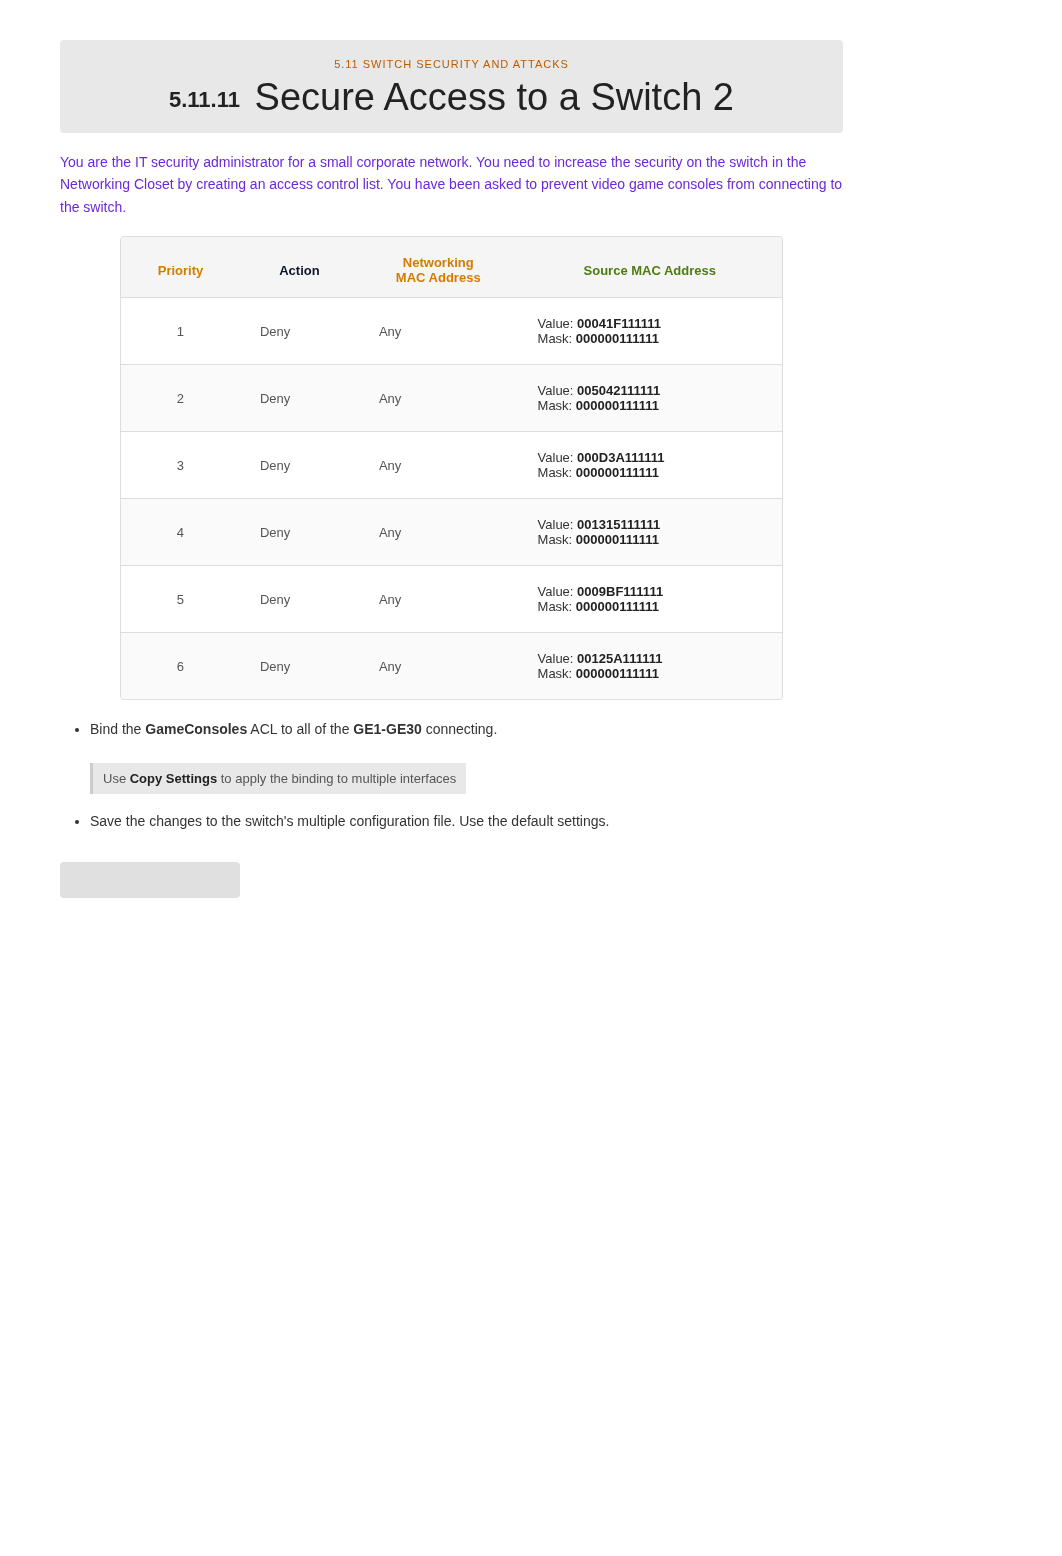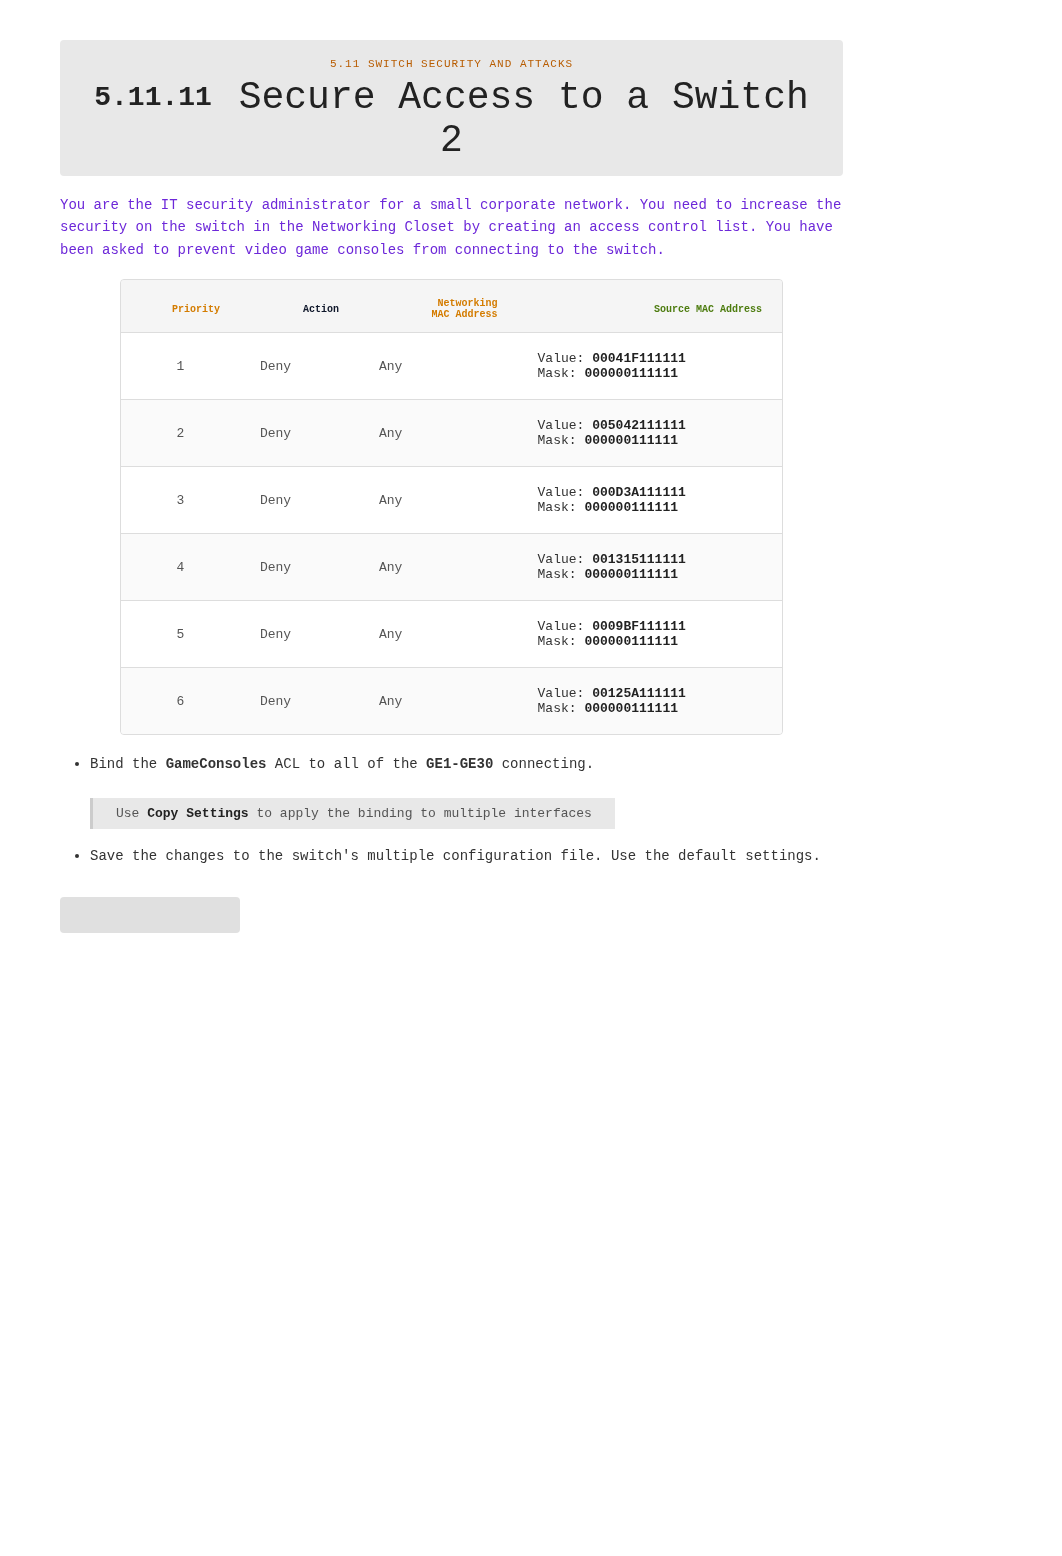--- a/index.html
+++ b/index.html
@@ -16,21 +16,20 @@
       width: 1062px;
       min-height: 1556px;
       padding: 0;
     }
 
     .page-wrapper {
       width: 903px;
       min-height: 1556px;
       background: #fff;
       padding: 40px 60px;
-      font-family: Liberation Mono, monospace;
     }
 
     .section-header-banner {
       background: #e8e8e8;
       border-radius: 4px;
       padding: 18px 20px 14px;
       margin-bottom: 10px;
     }
 
     .section-subtitle {
@@ -44,21 +43,21 @@
 
     .section-title {
       text-align: center;
       font-size: 38px;
       font-weight: normal;
       color: #222;
     }
 
     .section-title .number {
       font-weight: bold;
-      font-size: 28px;
+      font-size: 22px;
       vertical-align: middle;
       margin-right: 4px;
       text-align: center;
     }
 
     .intro-text {
       margin: 18px 0 14px 0;
       line-height: 1.6;
       color: #6d28d9;
     }
@@ -94,23 +93,23 @@
       width: 100%;
       border-collapse: collapse;
     }
 
     .ace-table thead tr {
       background: #f5f5f5;
     }
 
     .ace-table th {
       padding: 18px 20px 12px;
-      text-align: right;
-      font-weight: bold;
-      font-size: 10px;
+      text-align: center;
+      font-weight: bold;
+      font-size: 13px;
       color: #d47c00;
     }
 
     .ace-table th.priority-col {
       width: 18%;
       color: #d47c00;
     }
 
     .ace-table th.action-col {
       width: 18%;
@@ -155,21 +154,21 @@
     }
 
     .source-value b {
       font-weight: bold;
       color: #222;
     }
 
     .bind-note {
       background: #e8e8e8;
       border-left: 3px solid #ccc;
-      padding: 8px 23px;
+      padding: 8px 10px;
       margin: 4px 0 0 30px;
       font-size: 13px;
       color: #555;
       display: inline-block;
       text-align: center;
     }
 
     .bind-note b {
       font-weight: bold;
       color: #222;

